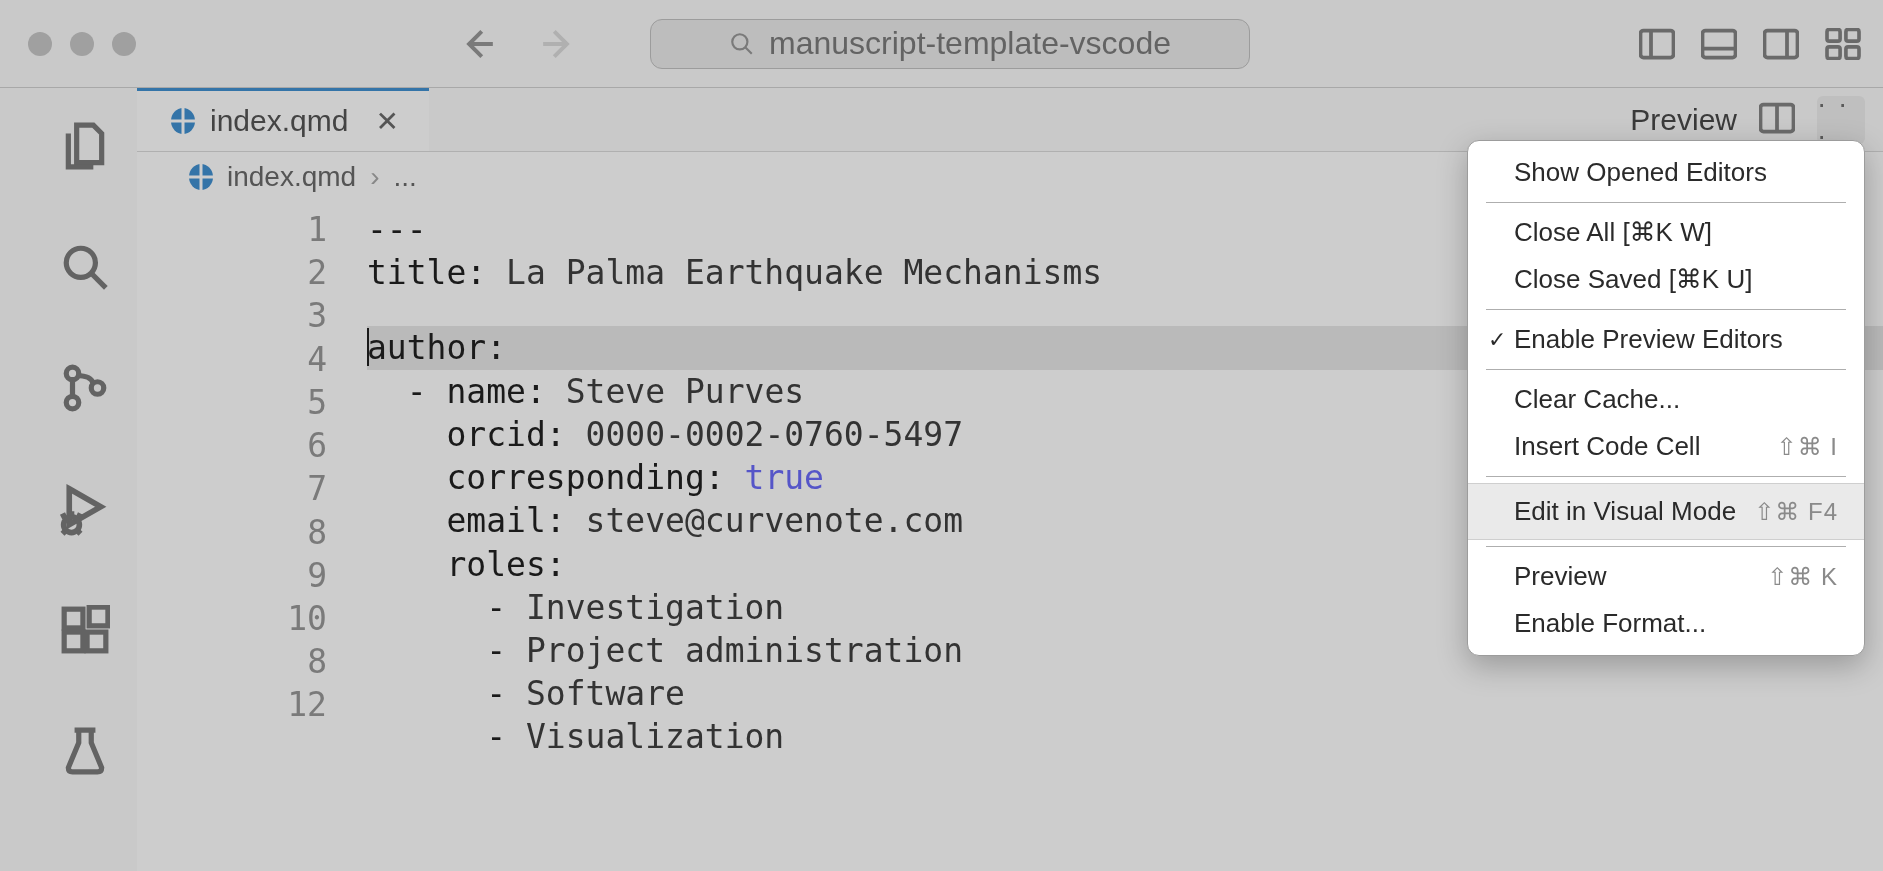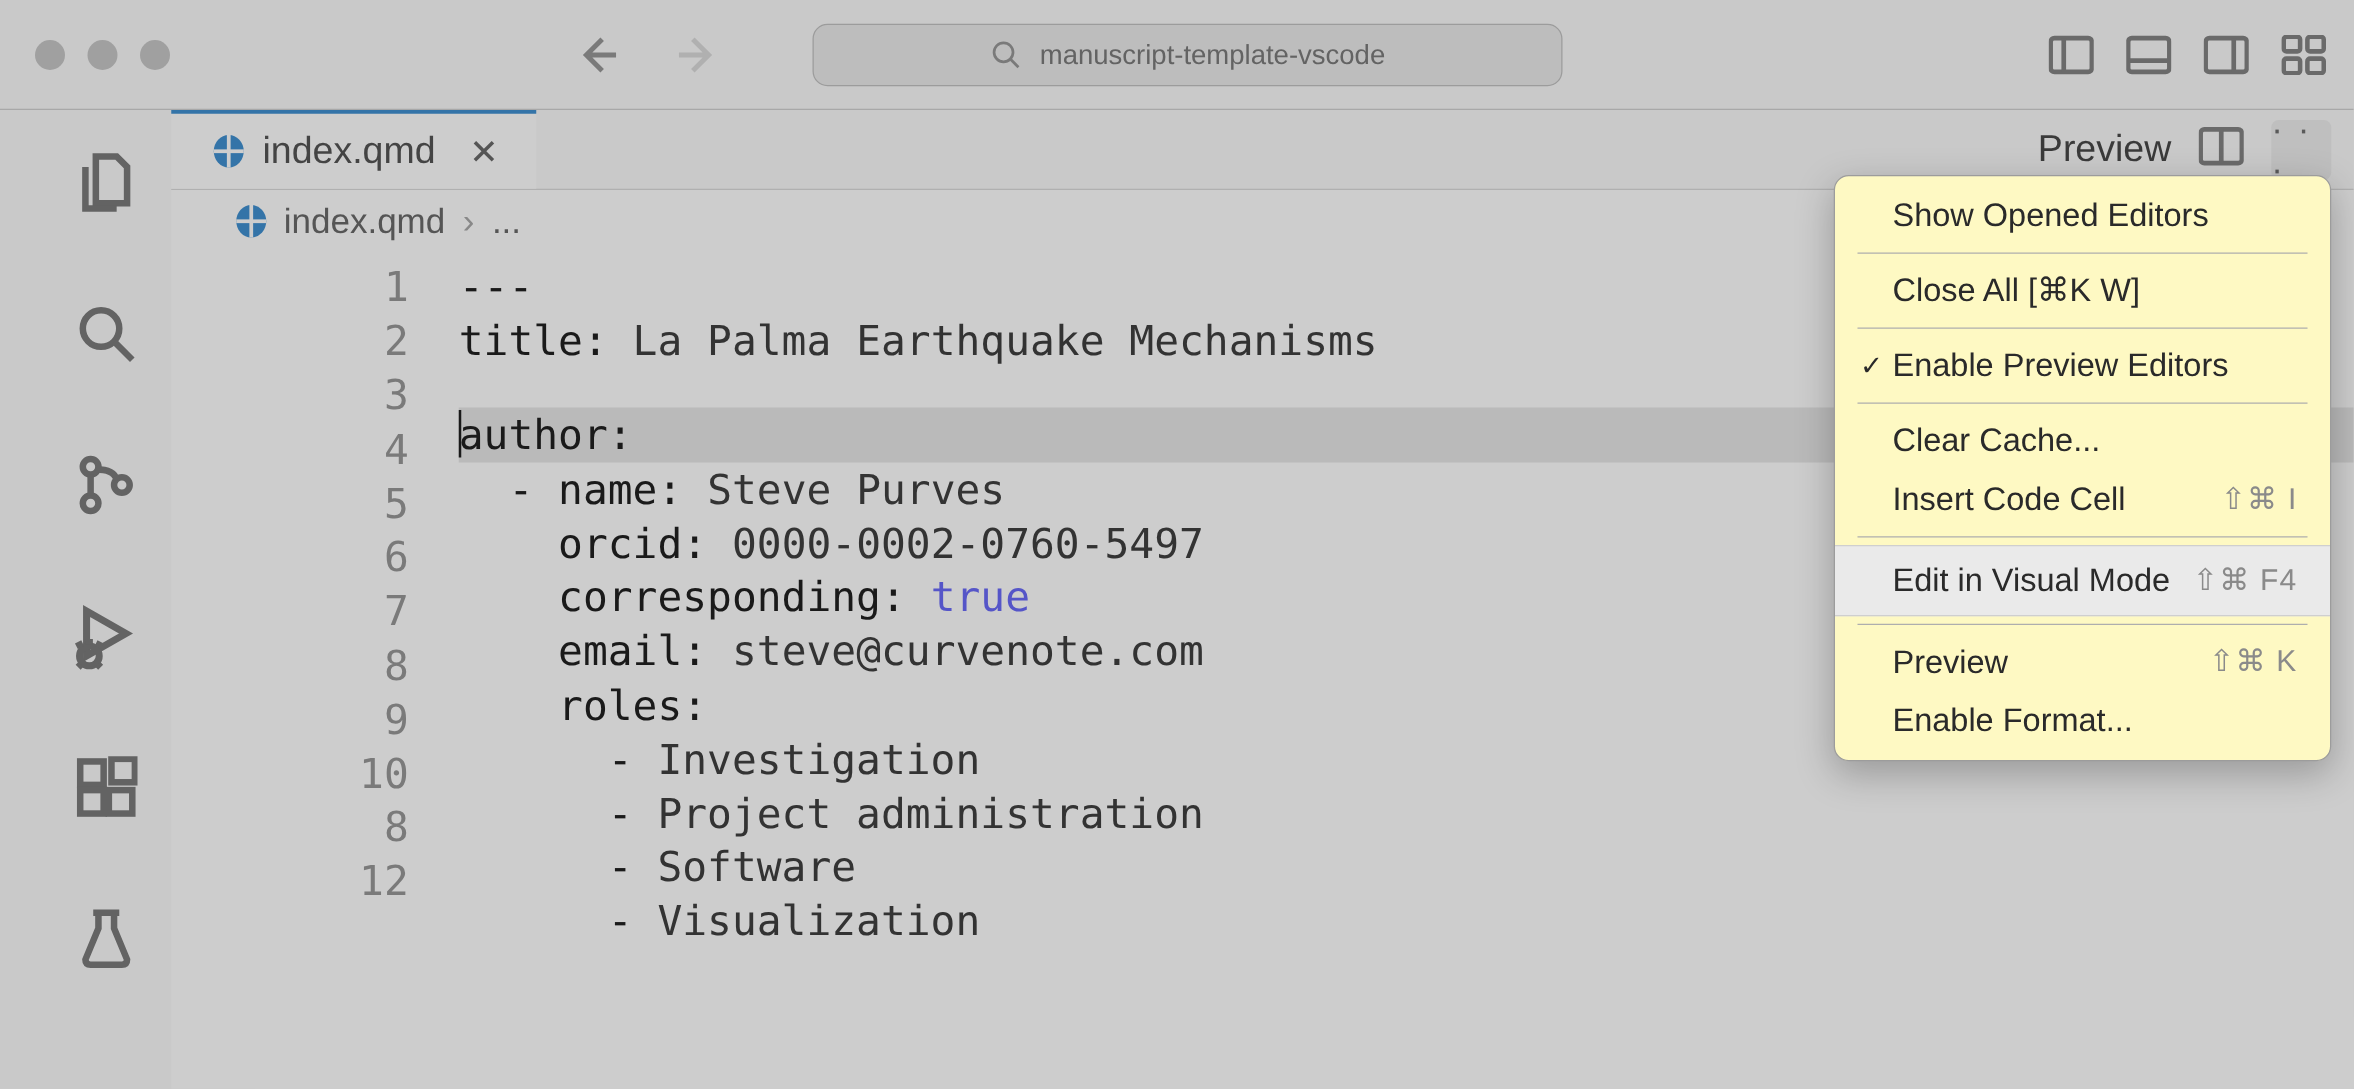--- a/index.html
+++ b/index.html
@@ -52,21 +52,21 @@
       flex: 0 0 600px;
       height: 50px;
       background: #bdbdbd;
       border: 1.5px solid #9c9c9c;
       border-radius: 12px;
       display: flex;
       align-items: center;
       justify-content: center;
       gap: 14px;
       color: #636363;
-      font-size: 22px;
+      font-size: 32px;
     }
     .search-pill svg { stroke: #7a7a7a; stroke-width: 2; fill: none; }
     
     .titlebar-right {
       margin-left: auto;
       display: flex;
       gap: 22px;
     }
     .layout-btn {
       width: 40px;
@@ -221,21 +221,21 @@
       height: 38px;
       background: #1a1a1a;
     }
     
     
     .menu {
       position: absolute;
       top: 140px;
       right: 18px;
       width: 398px;
-      background: #fef9c3;
+      background: #ffffff;
       border: 1px solid #9c9c9c;
       border-radius: 12px;
       box-shadow: 0 10px 30px rgba(0,0,0,0.25);
       padding: 8px 10px;
       font-size: 26px;
       color: #2a2a2a;
     }
     .menu-item {
       display: flex;
       align-items: center;
@@ -422,20 +422,23 @@
 </div>
 
 <div class="menu" id="menu">
     <div class="menu-item">
       <span>Show Opened Editors</span>
     </div>
     <div class="menu-sep"></div>
     <div class="menu-item">
       <span>Close All [⌘K W]</span>
     </div>
+    <div class="menu-item">
+      <span>Close Saved [⌘K U]</span>
+    </div>
     <div class="menu-sep"></div>
     <div class="menu-item">
       <span class="check">✓</span>
       <span>Enable Preview Editors</span>
     </div>
     <div class="menu-sep"></div>
     <div class="menu-item">
       <span>Clear Cache...</span>
     </div>
     <div class="menu-item">

